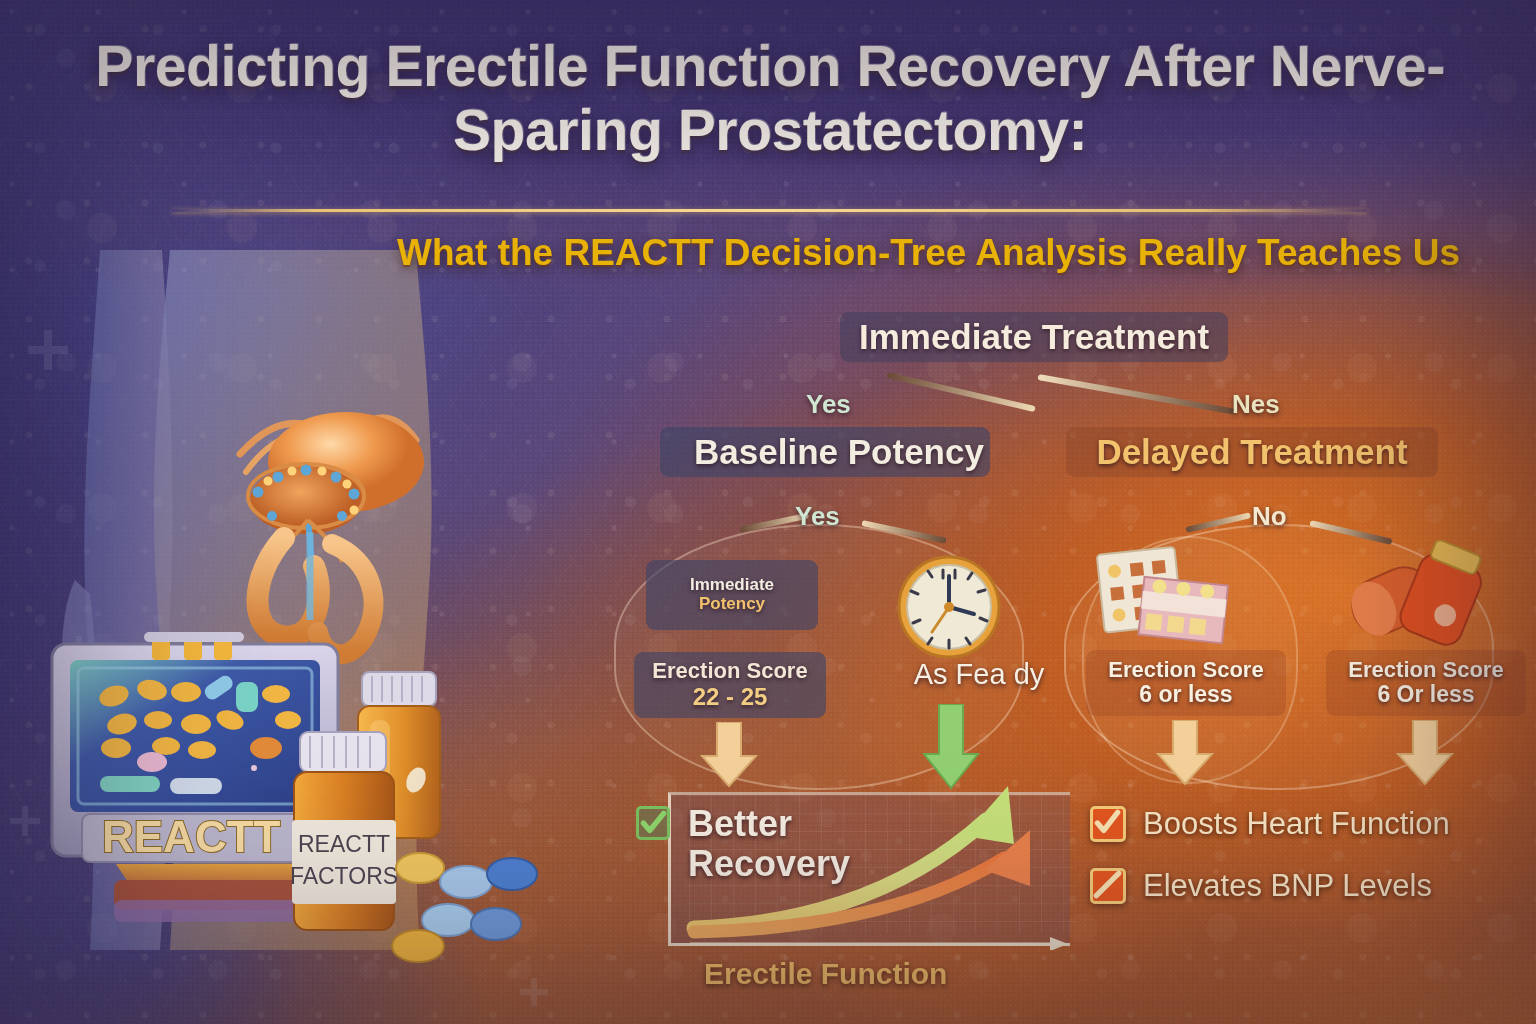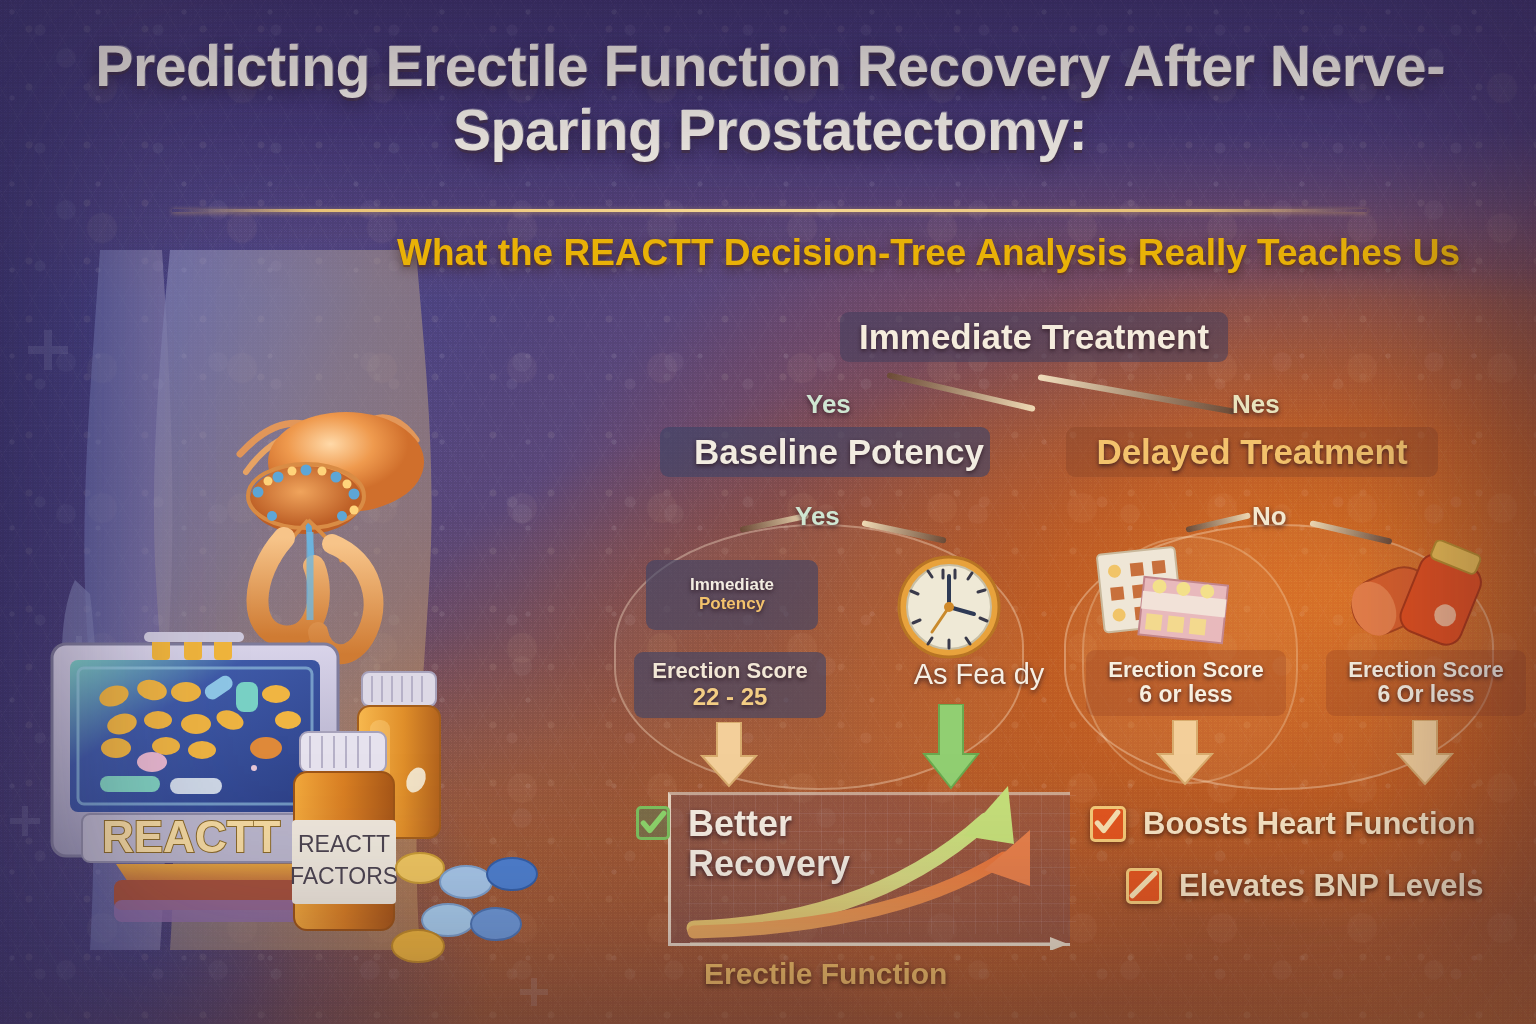--- a/index.html
+++ b/index.html
@@ -129,21 +129,21 @@
   }
   .axis-label{
     position:absolute;font-weight:bold;color:#f0bc62;font-size:30px;
     text-shadow:0 2px 5px rgba(60,30,10,.8);
   }
 
   
   .ck-row{position:absolute;display:flex;align-items:center;gap:17px;}
   .ck-box{width:36px;height:36px;border:3px solid #f4c978;border-radius:5px;
           background:#e2561f;box-shadow:0 2px 6px rgba(40,15,10,.5);position:relative;flex:none;}
-  .ck-txt{font-size:31px;font-weight:bold;color:#f6e3c2;text-shadow:0 2px 5px rgba(50,22,10,.85);white-space:nowrap;}
+  .ck-txt{font-size:31px;font-weight:normal;color:#f6e3c2;text-shadow:0 2px 5px rgba(50,22,10,.85);white-space:nowrap;}
   .ck-green{width:34px;height:34px;border:3px solid #7cc05e;border-radius:5px;background:rgba(90,130,90,.5);position:relative;flex:none;}
 
   
   .illus{position:absolute;}
 </style>
 </head>
 <body>
 
 <div id="stage">
 
@@ -503,21 +503,21 @@
 
   <div class="ck-row" style="left:1090px;top:806px;">
     <span class="ck-box">
       <svg viewBox="0 0 30 30" style="position:absolute;inset:-2px;width:32px;height:32px;">
         <path d="M6 15 L12 22 L25 5" stroke="#f7e0b0" stroke-width="5" fill="none" stroke-linecap="round" stroke-linejoin="round"></path>
       </svg>
     </span>
     <span class="ck-txt">Boosts Heart Function</span>
   </div>
 
-  <div class="ck-row" style="left:1126px;top:868px;">
+  <div class="ck-row" style="left:1090px;top:868px;">
     <span class="ck-box">
       <svg viewBox="0 0 30 30" style="position:absolute;inset:-2px;width:32px;height:32px;">
         <path d="M5 25 L26 4" stroke="#f7e0b0" stroke-width="5" fill="none" stroke-linecap="round"></path>
       </svg>
     </span>
     <span class="ck-txt">Elevates BNP Levels</span>
   </div>
 
 
   <div class="bg bg-vig"></div>

